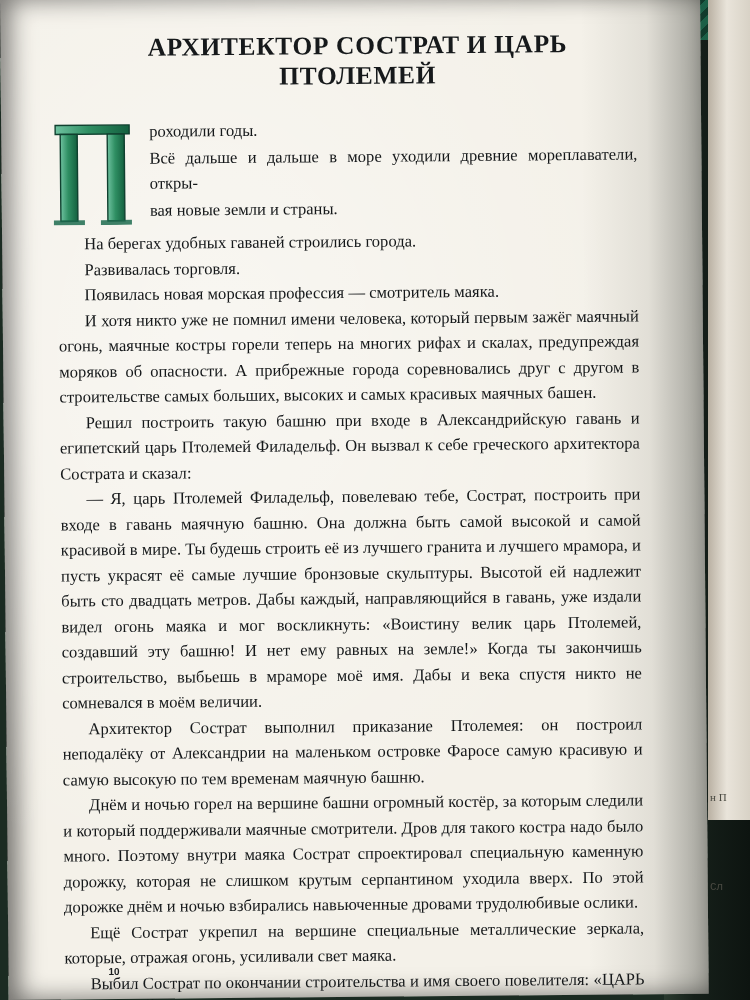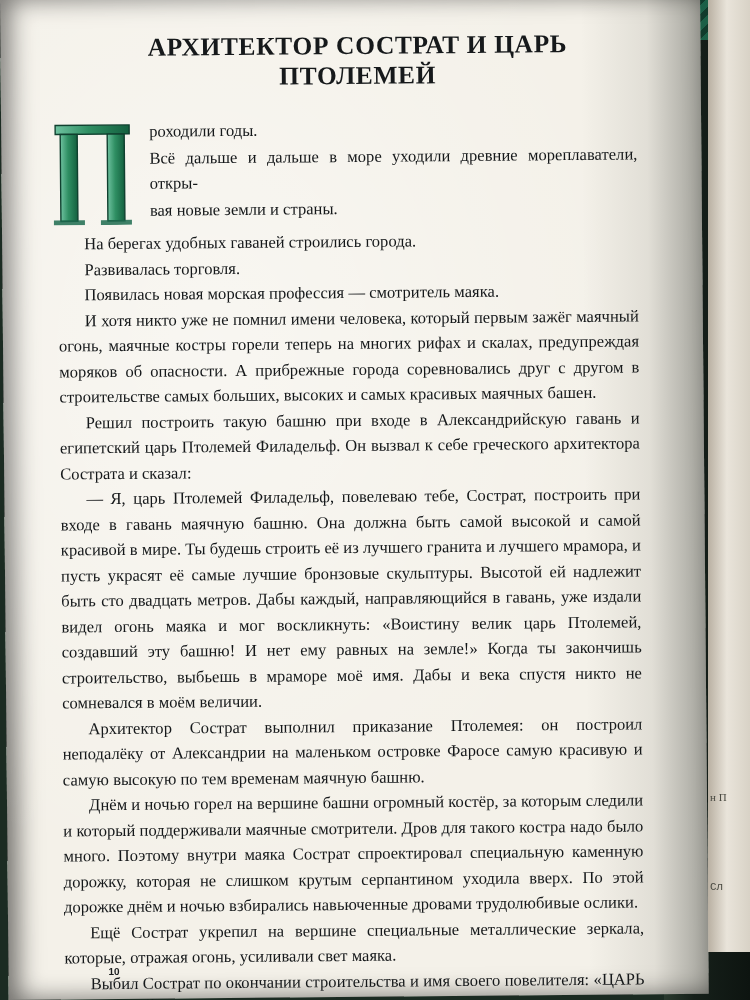--- a/index.html
+++ b/index.html
@@ -30,21 +30,21 @@
     right: 0;
     width: 86px;
     height: 1000px;
     background: linear-gradient(90deg, #2a3a2e 0%, #16201a 35%, #0d1410 100%);
   }
   .right-page {
     position: absolute;
     top: 0;
     right: 0;
     width: 42px;
-    height: 952px;
+    height: 820px;
     background: linear-gradient(90deg, #b9b0a2 0%, #e9e4da 45%, #d8d2c6 100%);
   }
   .right-page-deco {
     position: absolute;
     top: 0;
     right: 42px;
     width: 36px;
     height: 40px;
     background:
       repeating-linear-gradient(135deg, #1d6b4f 0 6px, #10402f 6px 12px);

